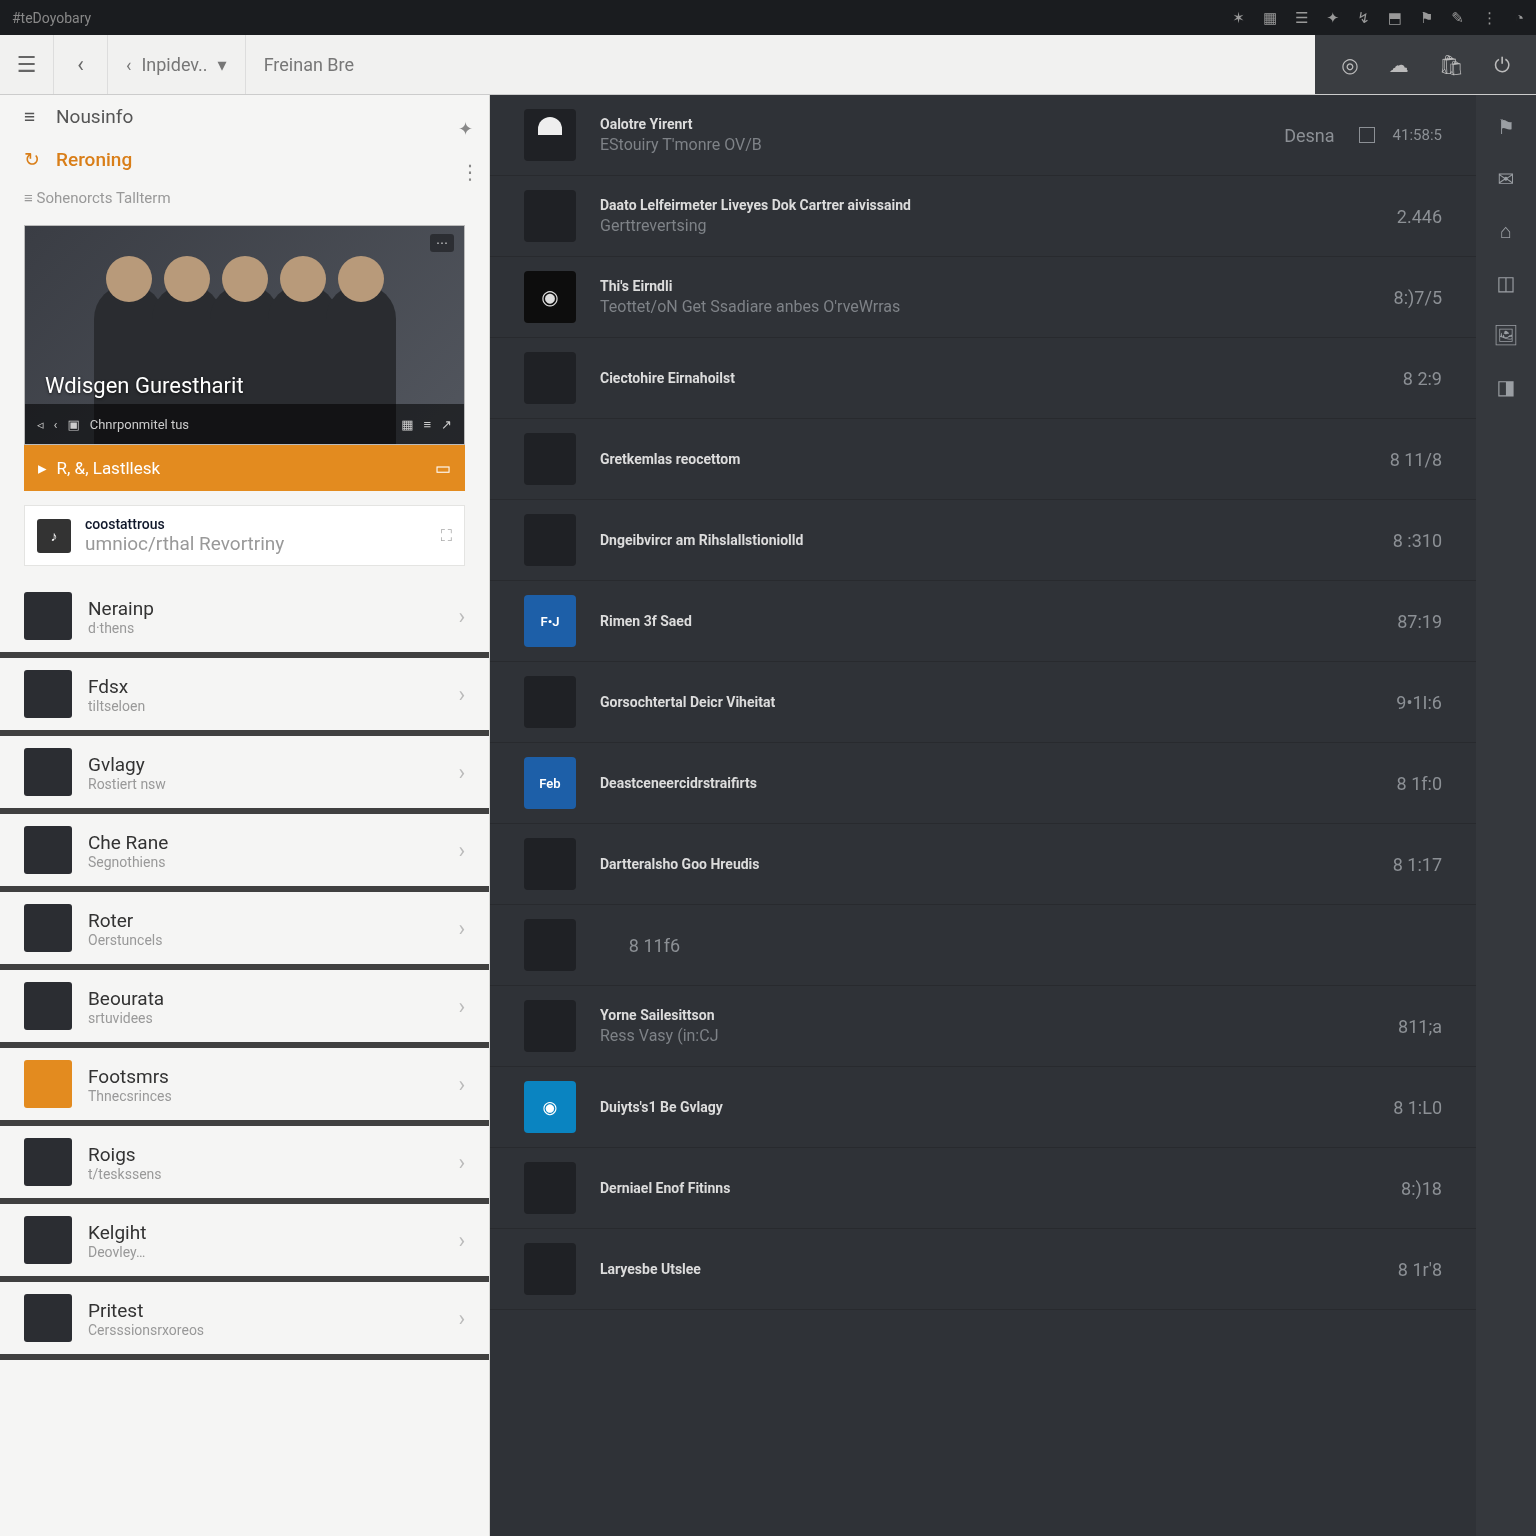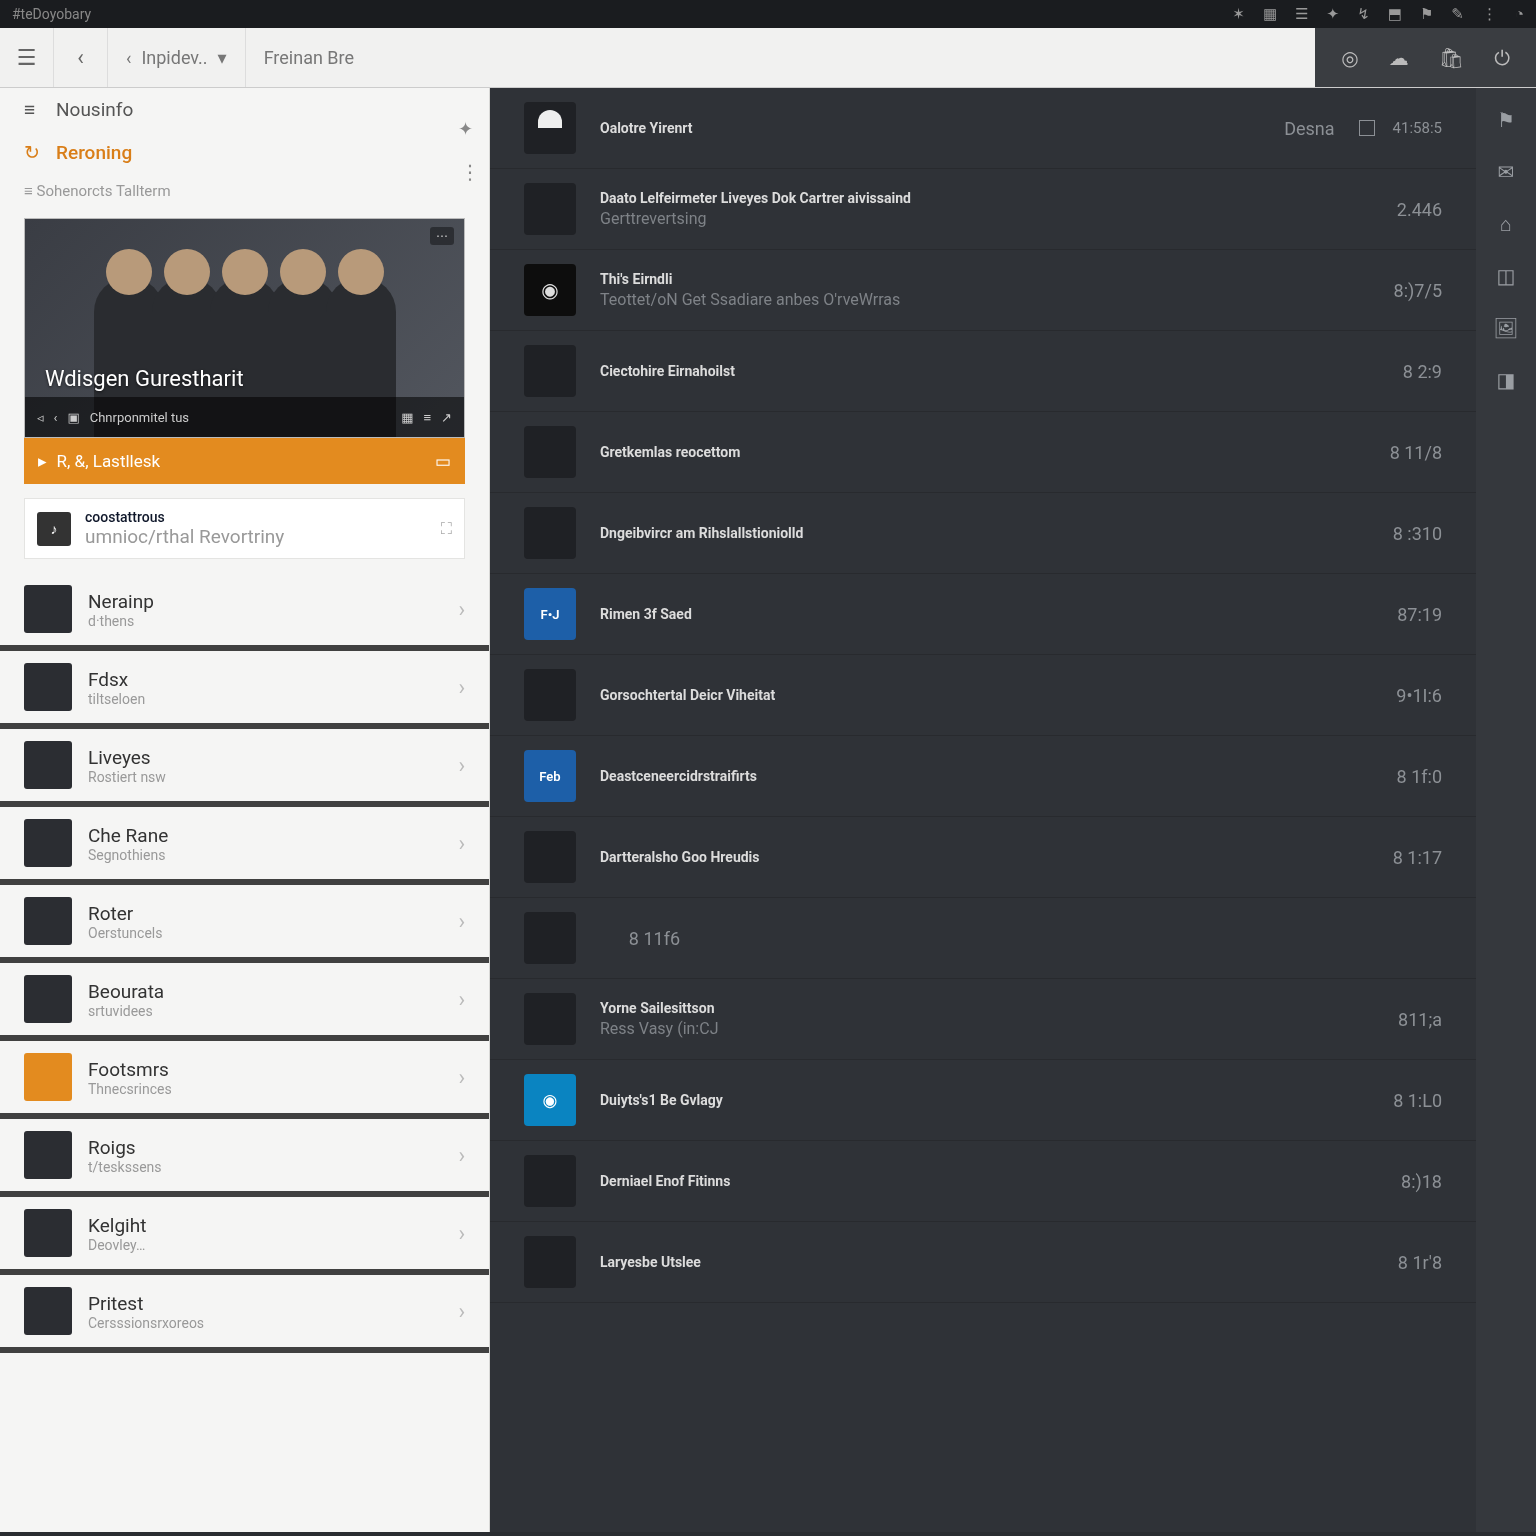--- a/index.html
+++ b/index.html
@@ -1,17 +1,17 @@
 <!DOCTYPE html>
 <html><head>
 <meta charset="utf-8">
 <style>
 * { margin:0; padding:0; box-sizing:border-box; font-family:-apple-system,BlinkMacSystemFont,"Segoe UI",Roboto,sans-serif; }
 body { width:1536px; height:1536px; background:#2a2d31; color:#c8c8c8; overflow:hidden; }
-.titlebar { height:28px; background:#1a1c1f; display:flex; align-items:center; padding:0 12px; font-size:14px; color:#888; }
+.titlebar { height:35px; background:#1a1c1f; display:flex; align-items:center; padding:0 12px; font-size:14px; color:#888; }
 .titlebar .spacer { flex:1; }
 .titlebar .tray { display:flex; gap:18px; align-items:center; }
 .titlebar .tray span { font-size:15px; color:#999; }
 .topbar { height:60px; background:#f1f1f0; display:flex; align-items:center; border-bottom:1px solid #ccc; }
 .topbar .ham { width:54px; height:100%; display:flex; align-items:center; justify-content:center; border-right:1px solid #ddd; color:#666; font-size:22px; cursor:pointer; }
 .topbar .back { width:54px; height:100%; display:flex; align-items:center; justify-content:center; border-right:1px solid #ddd; color:#666; font-size:22px; cursor:pointer; }
 .topbar .crumb1 { padding:0 18px; color:#777; font-size:18px; display:flex; align-items:center; gap:10px; border-right:1px solid #ddd; height:100%; }
 .topbar .crumb2 { padding:0 18px; color:#777; font-size:18px; }
 .topbar .spacer { flex:1; }
 .topbar .right { background:#3a3d41; height:100%; display:flex; align-items:center; gap:30px; padding:0 26px; }
@@ -172,21 +172,21 @@
           <div class="thumb"></div>
     <div class="txt">
             <div class="t">Fdsx</div>
     <div class="s">tiltseloen</div>
           </div>
     <div class="chev">›</div>
         </div>
         <div class="list-item">
           <div class="thumb"></div>
     <div class="txt">
-            <div class="t">Liveyes</div>
+            <div class="t">Gvlagy</div>
     <div class="s">Rostiert nsw</div>
           </div>
     <div class="chev">›</div>
         </div>
         <div class="list-item">
           <div class="thumb"></div>
     <div class="txt">
             <div class="t">Che Rane</div>
     <div class="s">Segnothiens</div>
           </div>
@@ -242,20 +242,21 @@
         </div>
       </div>
   </div>
 
   <div class="main">
     <div id="tracks-holder">
         <div class="track">
           <div class="art white"></div>
     <div class="meta">
             <div class="t">Oalotre Yirenrt</div>
+    <div class="s">EStouiry T'monre OV/B</div>
           </div>
     <div class="dur">Desna</div>
           <div class="extra">
             <span class="ic"></span>
             <span>41:58:5</span>
           </div>
         </div>
         <div class="track">
           <div class="art"></div>
     <div class="meta">

